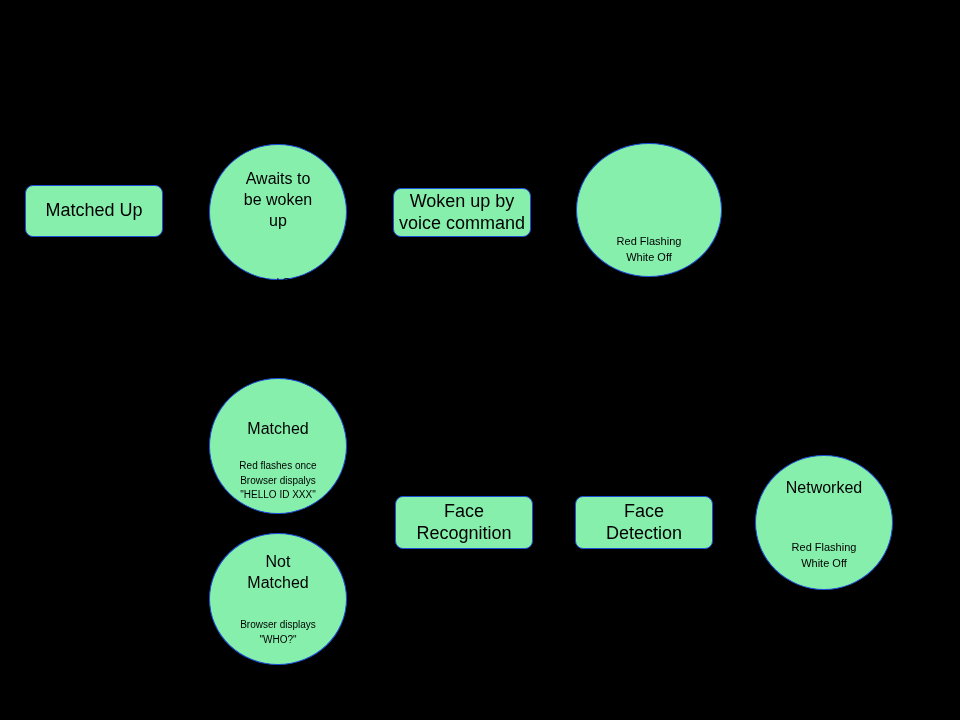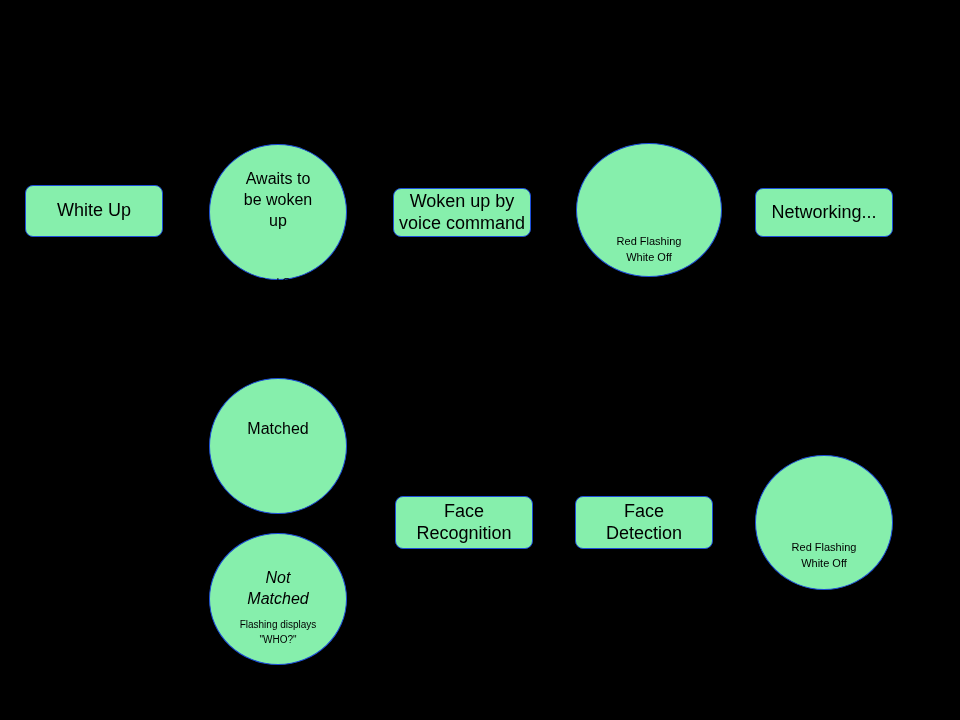--- a/index.html
+++ b/index.html
@@ -50,64 +50,65 @@
   .main-lg { font-size: 16px; line-height: 1.3; }
   .sub-sm  { font-size: 10px; line-height: 1.45; }
   .sub-md  { font-size: 11px; line-height: 1.45; }
 </style>
 </head>
 <body>
 
 <div id="canvas">
 
   <div class="node rect" style="left:25px; top:185px; width:138px; height:52px;">
-    <span class="label">White Up</span>
+    <span class="label">Matched Up</span>
   </div>
 
   <div class="node circle" style="left:209px; top:144px; width:138px; height:136px;">
     <span class="label main-md" style="top:24px;">Awaits to
 be woken
 up</span>
     <span class="label sub-md" style="top:94px;margin-top:36px;">Red On
 White Off</span>
   </div>
 
   <div class="node rect" style="left:393px; top:188px; width:138px; height:49px;">
     <span class="label">Woken up by
 voice command</span>
   </div>
 
   <div class="node circle" style="left:576px; top:143px; width:146px; height:134px;">
     <span class="label sub-md" style="top:90px;">Red Flashing
 White Off</span>
   </div>
 
-  <div class="node rect" style="left:755px; top:188px; width:138px; height:49px;">
-    <span class="label">Networking...</span>
-  </div>
 
   <div class="node circle" style="left:209px; top:378px; width:138px; height:136px;">
     <span class="label main-lg" style="top:40px;">Matched</span>
+    <span class="label sub-sm" style="top:80px;">Red flashes once
+Browser dispalys
+"HELLO ID XXX"</span>
   </div>
 
   <div class="node circle" style="left:209px; top:533px; width:138px; height:132px;">
-    <span class="label main-lg" style="top:34px;font-style:italic;">Not
+    <span class="label main-lg" style="top:18px;">Not
 Matched</span>
-    <span class="label sub-sm" style="top:84px;">Flashing displays
+    <span class="label sub-sm" style="top:84px;">Browser displays
 "WHO?"</span>
   </div>
 
   <div class="node rect" style="left:395px; top:496px; width:138px; height:53px;">
     <span class="label">Face
 Recognition</span>
   </div>
 
   <div class="node rect" style="left:575px; top:496px; width:138px; height:53px;">
     <span class="label">Face
 Detection</span>
   </div>
 
   <div class="node circle" style="left:755px; top:455px; width:138px; height:135px;">
+    <span class="label main-lg" style="top:22px;">Networked</span>
     <span class="label sub-md" style="top:84px;">Red Flashing
 White Off</span>
   </div>
 
 </div>
 
 </body></html>

